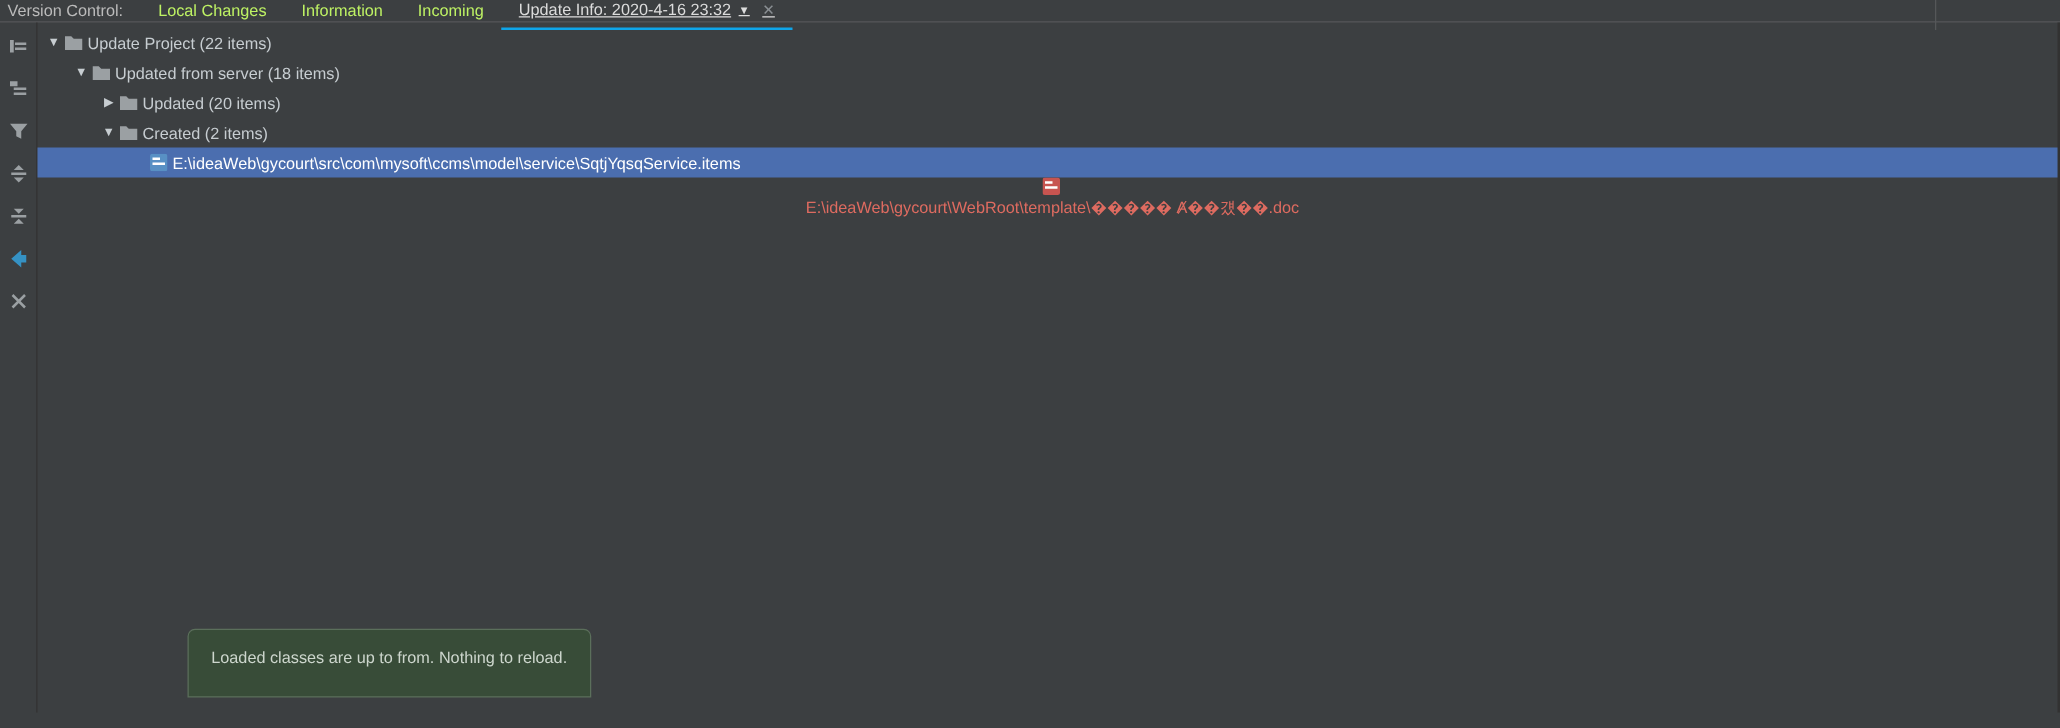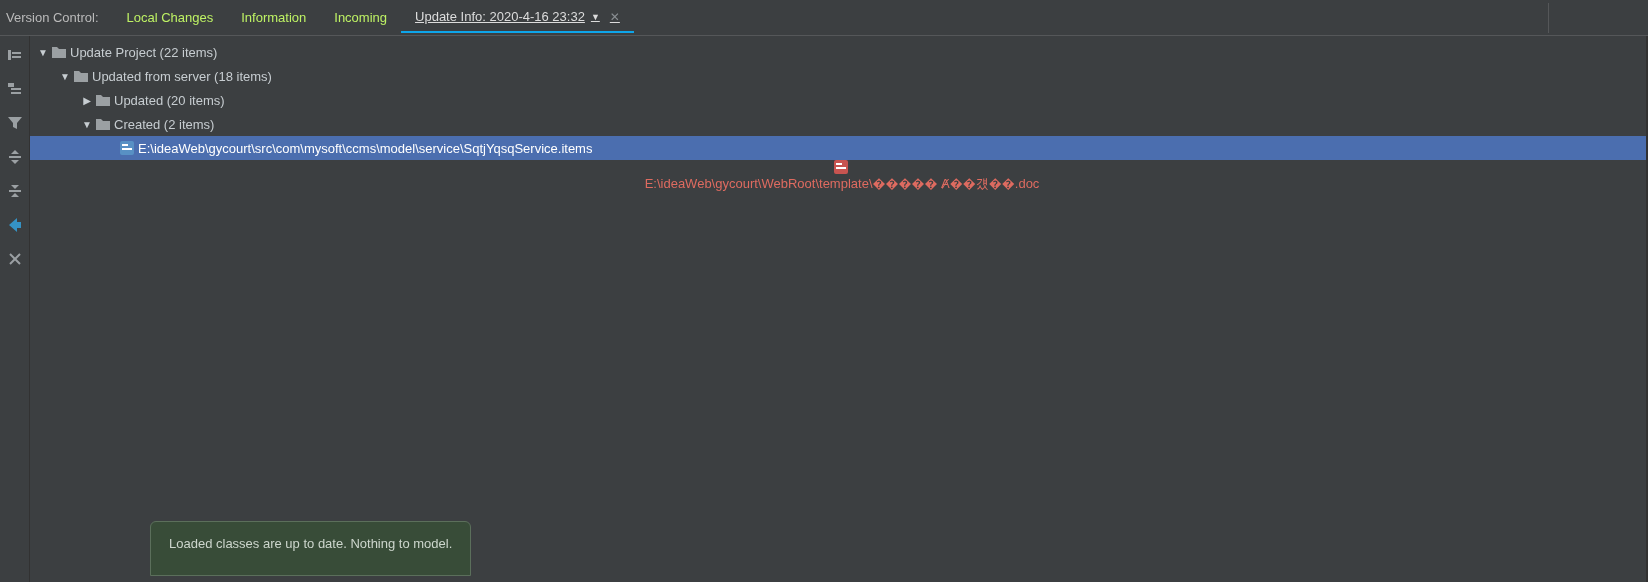--- a/index.html
+++ b/index.html
@@ -9,21 +9,21 @@
     font-family: "Segoe UI", Arial, sans-serif;
     font-size: 13px;
     background: #3c3f41;
     color: #bbbbbb;
     overflow: hidden;
   }
   
   .tabstrip {
     display: flex;
     align-items: center;
-    height: 36px;
+    height: 18px;
     border-bottom: 1px solid #555759;
     background: #3c3f41;
   }
   .tabstrip .vc-label {
     padding: 0 14px 0 6px;
     color: #bbbbbb;
   }
   .tab {
     display: flex;
     align-items: center;
@@ -263,17 +263,17 @@
         <svg width="14" height="14" viewBox="0 0 14 14">
             <rect x="0" y="0" width="14" height="14" rx="2" fill="#c75450"></rect>
             <rect x="2" y="3" width="6" height="2" fill="#ffffff"></rect>
             <rect x="2" y="7" width="10" height="2" fill="#ffffff"></rect>
           </svg>
       </span>
       <span class="label">E:\ideaWeb\gycourt\WebRoot\template\����� Ⱥ��걨��.doc</span>
     </div>
 
     <div class="notification">
-      <span>Loaded classes are up to date. Nothing to model.</span>
+      <span>Loaded classes are up to from. Nothing to reload.</span>
     </div>
 
   </div>
 </div>
 
 </body></html>

